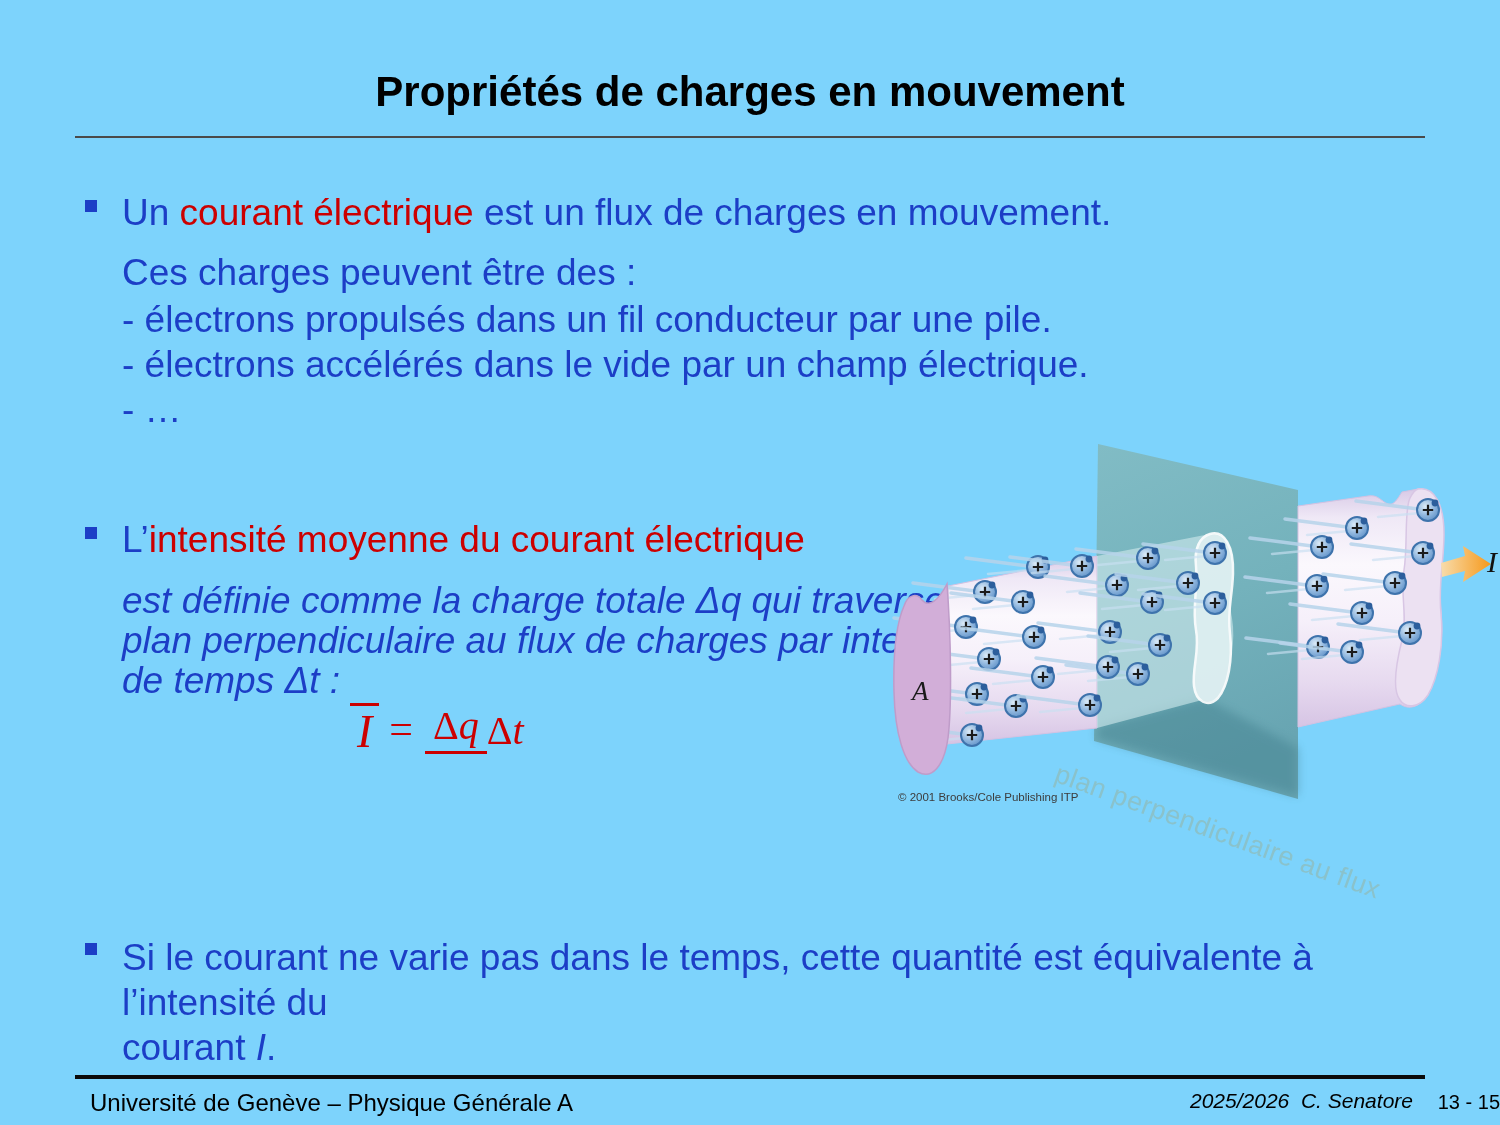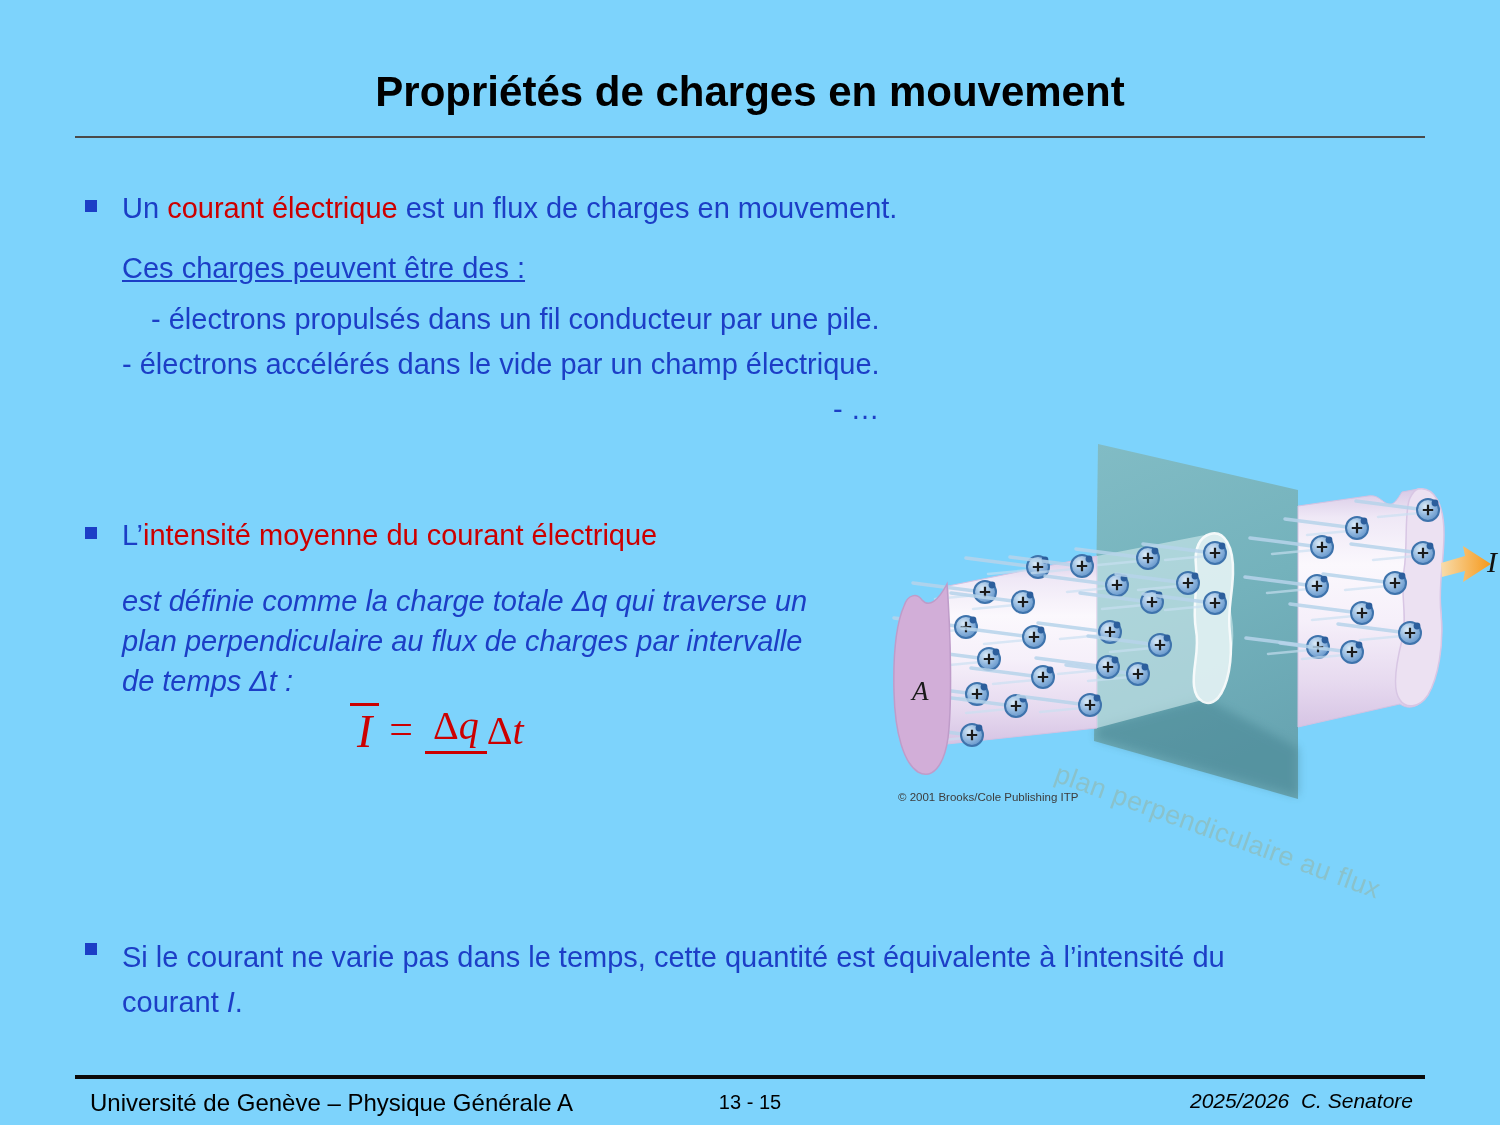--- a/index.html
+++ b/index.html
@@ -12,27 +12,27 @@
   
   .title {
     top:68px; left:0; width:1500px; text-align:center;
     font-size:42px; font-weight:bold; color:#000; letter-spacing:0px;
   }
   .title-rule { top:136px; left:75px; width:1350px; height:2px; background:#4a4a4a; }
 
   
   .blue  { color:#1c3ec6; }
   .red   { color:#cc0000; }
-  .body-text { font-size:29px; color:#1c3ec6; }
+  .body-text { font-size:37px; color:#1c3ec6; }
   .sq { width:12px; height:12px; background:#1c3ec6; }
 
   .b1-sq   { left:85px; top:200px; }
   .b1-head { left:122px; top:192px; white-space:pre; }
-  .b1-sub  { left:122px; top:252px;text-decoration:underline; }
-  .b1-list { left:122px; top:297px; line-height:45px;text-align:right; }
+  .b1-sub  { left:122px; top:252px; }
+  .b1-list { left:122px; top:297px; line-height:45px; }
 
   .b2-sq   { left:85px; top:527px; }
   .b2-head { left:122px; top:519px; white-space:pre; }
   .b2-body { left:122px; top:581px; line-height:40px; white-space:pre-line;font-style:italic; }
 
   .b3-sq   { left:85px; top:943px; }
   .b3-text { left:122px; top:935px; width:1320px; line-height:45px; white-space:pre-line; }
   .b3-text .ivar { font-style:italic; white-space:normal; }
 
   
@@ -48,21 +48,21 @@
   .f-var { font-style:italic; }
 
   
   .figure { left:860px; top:420px; width:640px; height:480px; }
   .fig-serif { font-family:"Liberation Serif", serif; font-style:italic; }
   .fig-sans  { font-family:"Liberation Sans", sans-serif; }
 
   
   .footer-rule { top:1075px; left:75px; width:1350px; height:4px; background:#0a0a0a; }
   .footer-left  { left:90px;  top:1089px; font-size:24px; color:#000; white-space:pre; }
-  .footer-center{ left:0; width:1500px; top:1091px; text-align:center; font-size:20px; color:#000; }
+  .footer-center{ left:0; width:1500px; top:1091px; text-align:right; font-size:20px; color:#000; }
   .footer-right { right:87px; top:1089px; font-size:21px; font-style:italic; color:#000; white-space:pre; }
 </style>
 </head>
 <body>
 
 <div class="slide">
 
   <div class="abs title">Propriétés de charges en mouvement</div>
   <div class="abs title-rule"></div>
 

